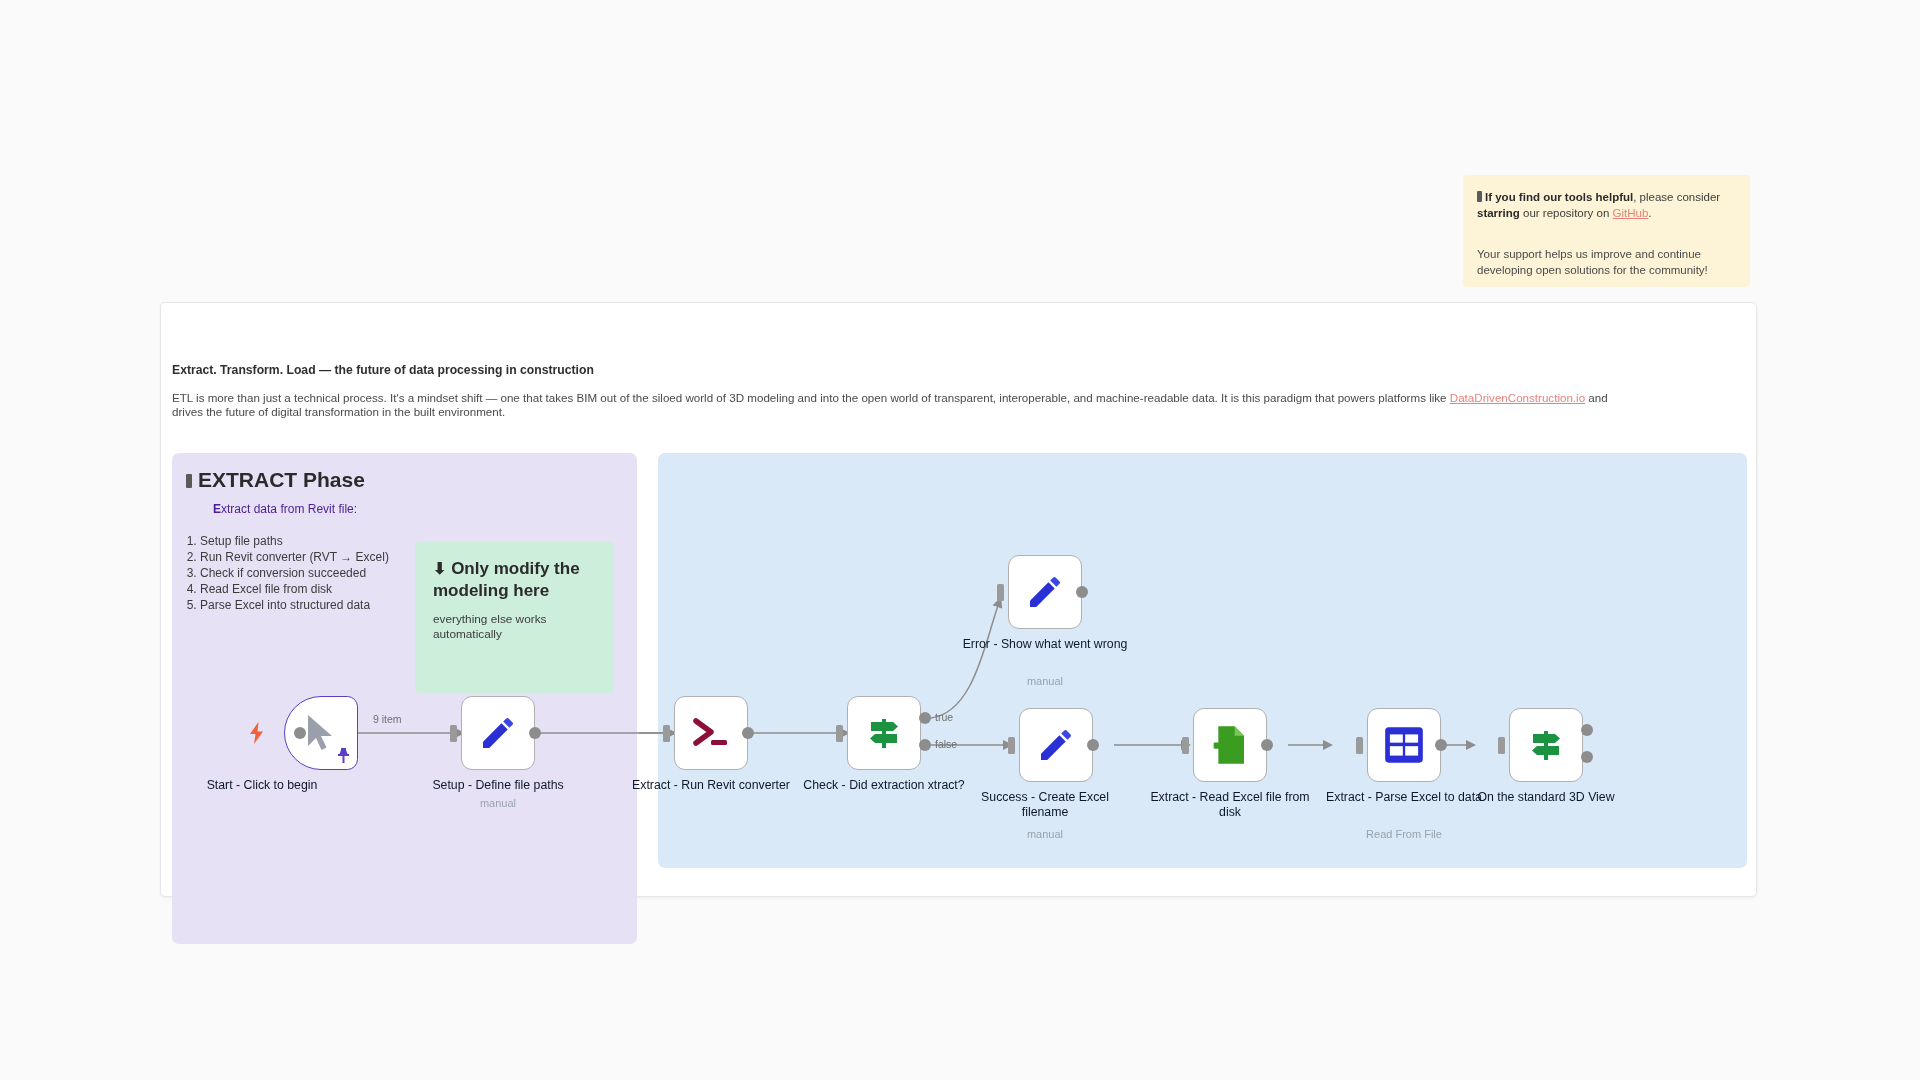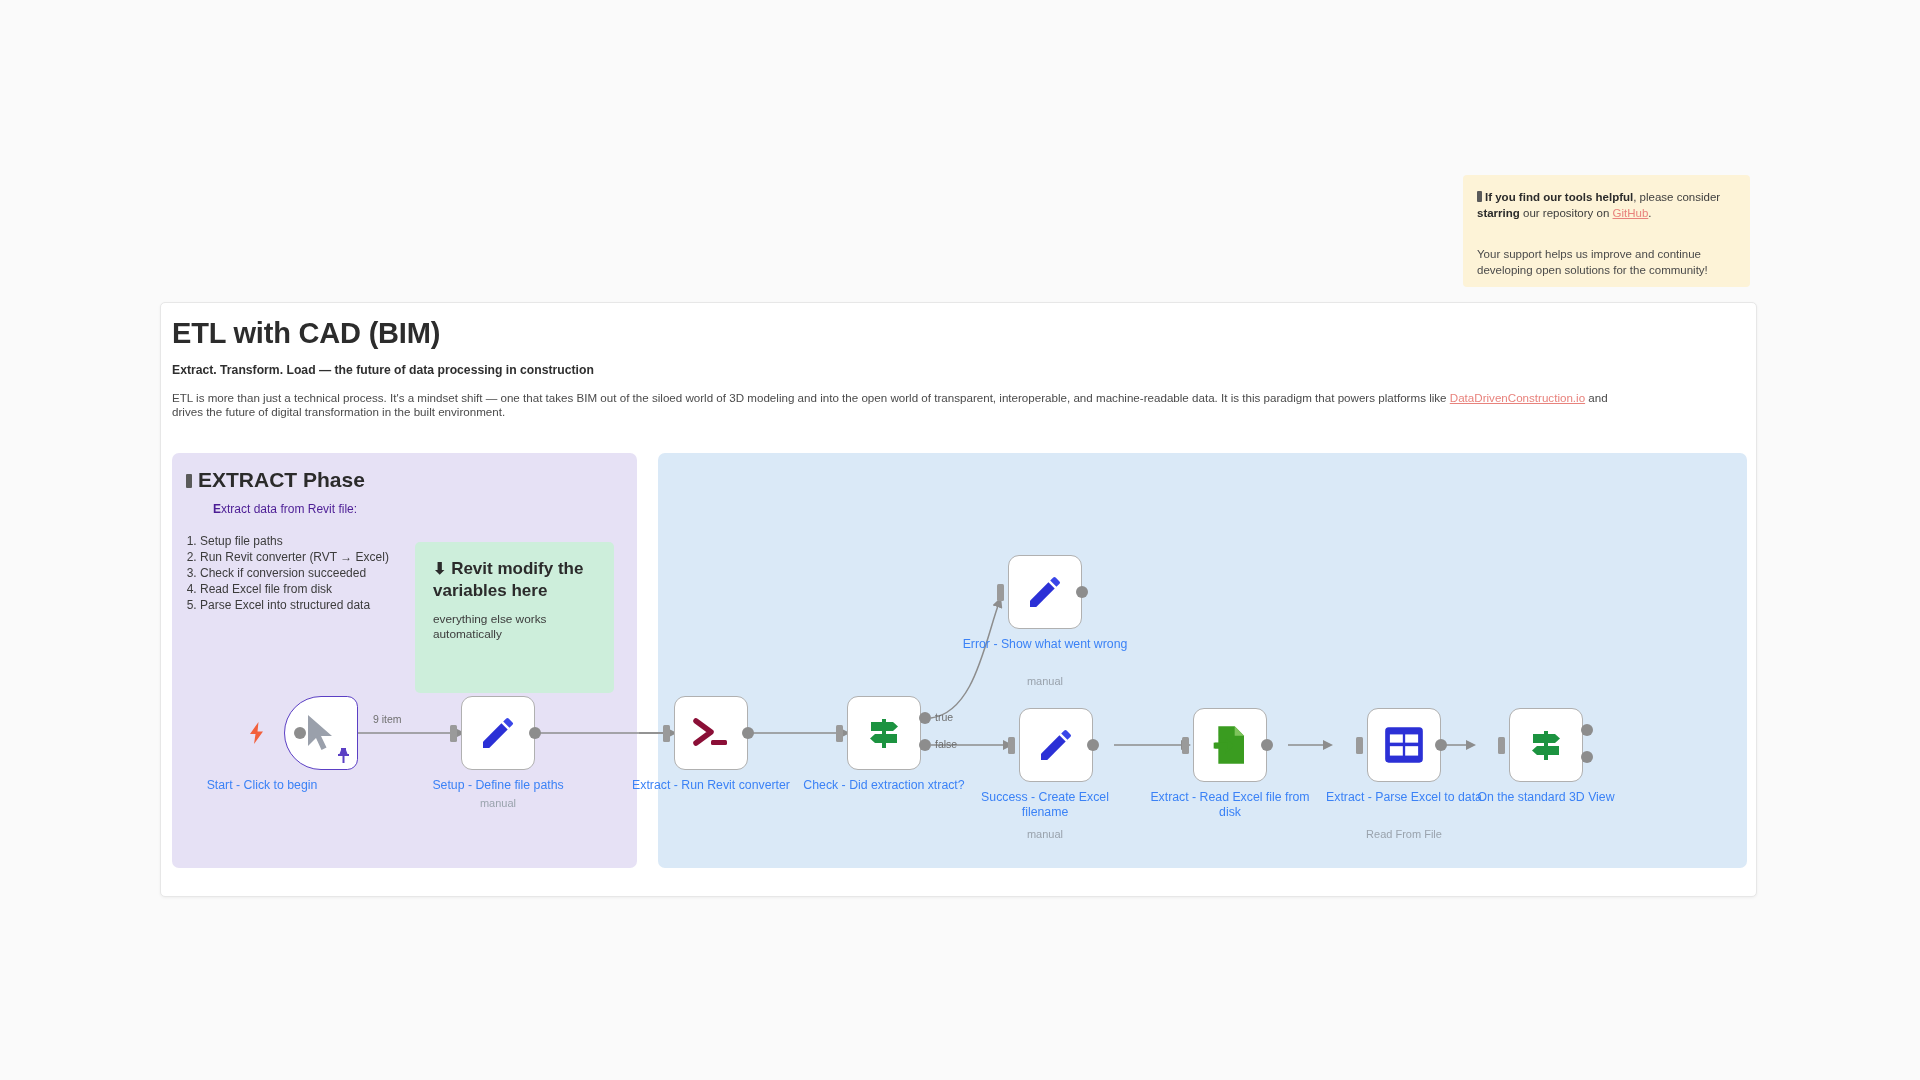--- a/index.html
+++ b/index.html
@@ -59,21 +59,21 @@
   .para div { white-space: nowrap; }
   .para .ddc-link { color: #e8827c; }
 
   
   .panel {
     position: absolute;
     border-radius: 7px;
   }
   .panel-extract {
     left: 11px; top: 150px;
-    width: 465px; height: 415px;
+    width: 465px; height: 491px;
     background: #e6e1f5;
     padding-left: 28px;
   }
   .panel-blue {
     left: 497px; top: 150px;
     width: 1089px; height: 415px;
     background: #dae9f7;
   }
   .panel-title {
     position: absolute; left: 14px; top: 15px;
@@ -123,21 +123,21 @@
     display: flex; align-items: center; justify-content: center;
   }
   .node.trigger {
     border-color: #5b3fc4;
     border-radius: 38px 11px 11px 38px;
   }
   .node-label {
     position: absolute;
     text-align: center;
     font-size: 12.3px;
-    color: #3b82f6;
+    color: #0f172a;
     line-height: 1.18;
     width: 170px;
   }
   .node-sub {
     position: absolute;
     text-align: center;
     font-size: 11px;
     color: #9aa3ad;
     width: 170px;
   }
@@ -166,21 +166,20 @@
 
 <div class="gh-banner">
   <p>
     <span class="bookmark-ico"></span><b>If you find our tools helpful</b><span>, please consider </span><b>starring</b><span> our repository on </span><a class="gh-link" href="#">GitHub</a><span>.</span>
   </p>
   <p class="gh-p2">Your support helps us improve and continue developing open solutions for the community!</p>
 </div>
 
 <div class="card">
 
-  <div class="page-title">ETL with CAD (BIM)</div>
   <div class="subtitle">Extract. Transform. Load — the future of data processing in construction</div>
 
   <div class="para">
     <div><span>ETL is more than just a technical process. It's a mindset shift — one that takes BIM out of the siloed world of 3D modeling and into the open world of transparent, interoperable, and machine-readable data. It is this paradigm that powers platforms like </span><a class="ddc-link" href="#">DataDrivenConstruction.io</a><span> and</span></div>
     <div>drives the future of digital transformation in the built environment.</div>
   </div>
 
   <div class="panel panel-extract">
     <div class="panel-title">
       <span class="bookmark-ico"></span><span>EXTRACT Phase</span>
@@ -196,21 +195,21 @@
       <li>Parse Excel into structured data</li>
     </ol>
   </div>
 
   <div class="panel panel-blue"></div>
 </div>
 
 <div class="sticky">
   <div class="sticky-h">
     <span class="arrow-down">⬇</span>
-    <span>Revit modify the variables here</span>
+    <span>Only modify the modeling here</span>
   </div>
   <div class="sticky-sub">everything else works automatically</div>
 </div>
 
 <svg class="wires">
   <defs>
     <marker id="arw" markerWidth="7" markerHeight="7" refX="5" refY="3.5" orient="auto">
       <path d="M0,0 L7,3.5 L0,7 z" fill="#8d8d8d"></path>
     </marker>
   </defs>

